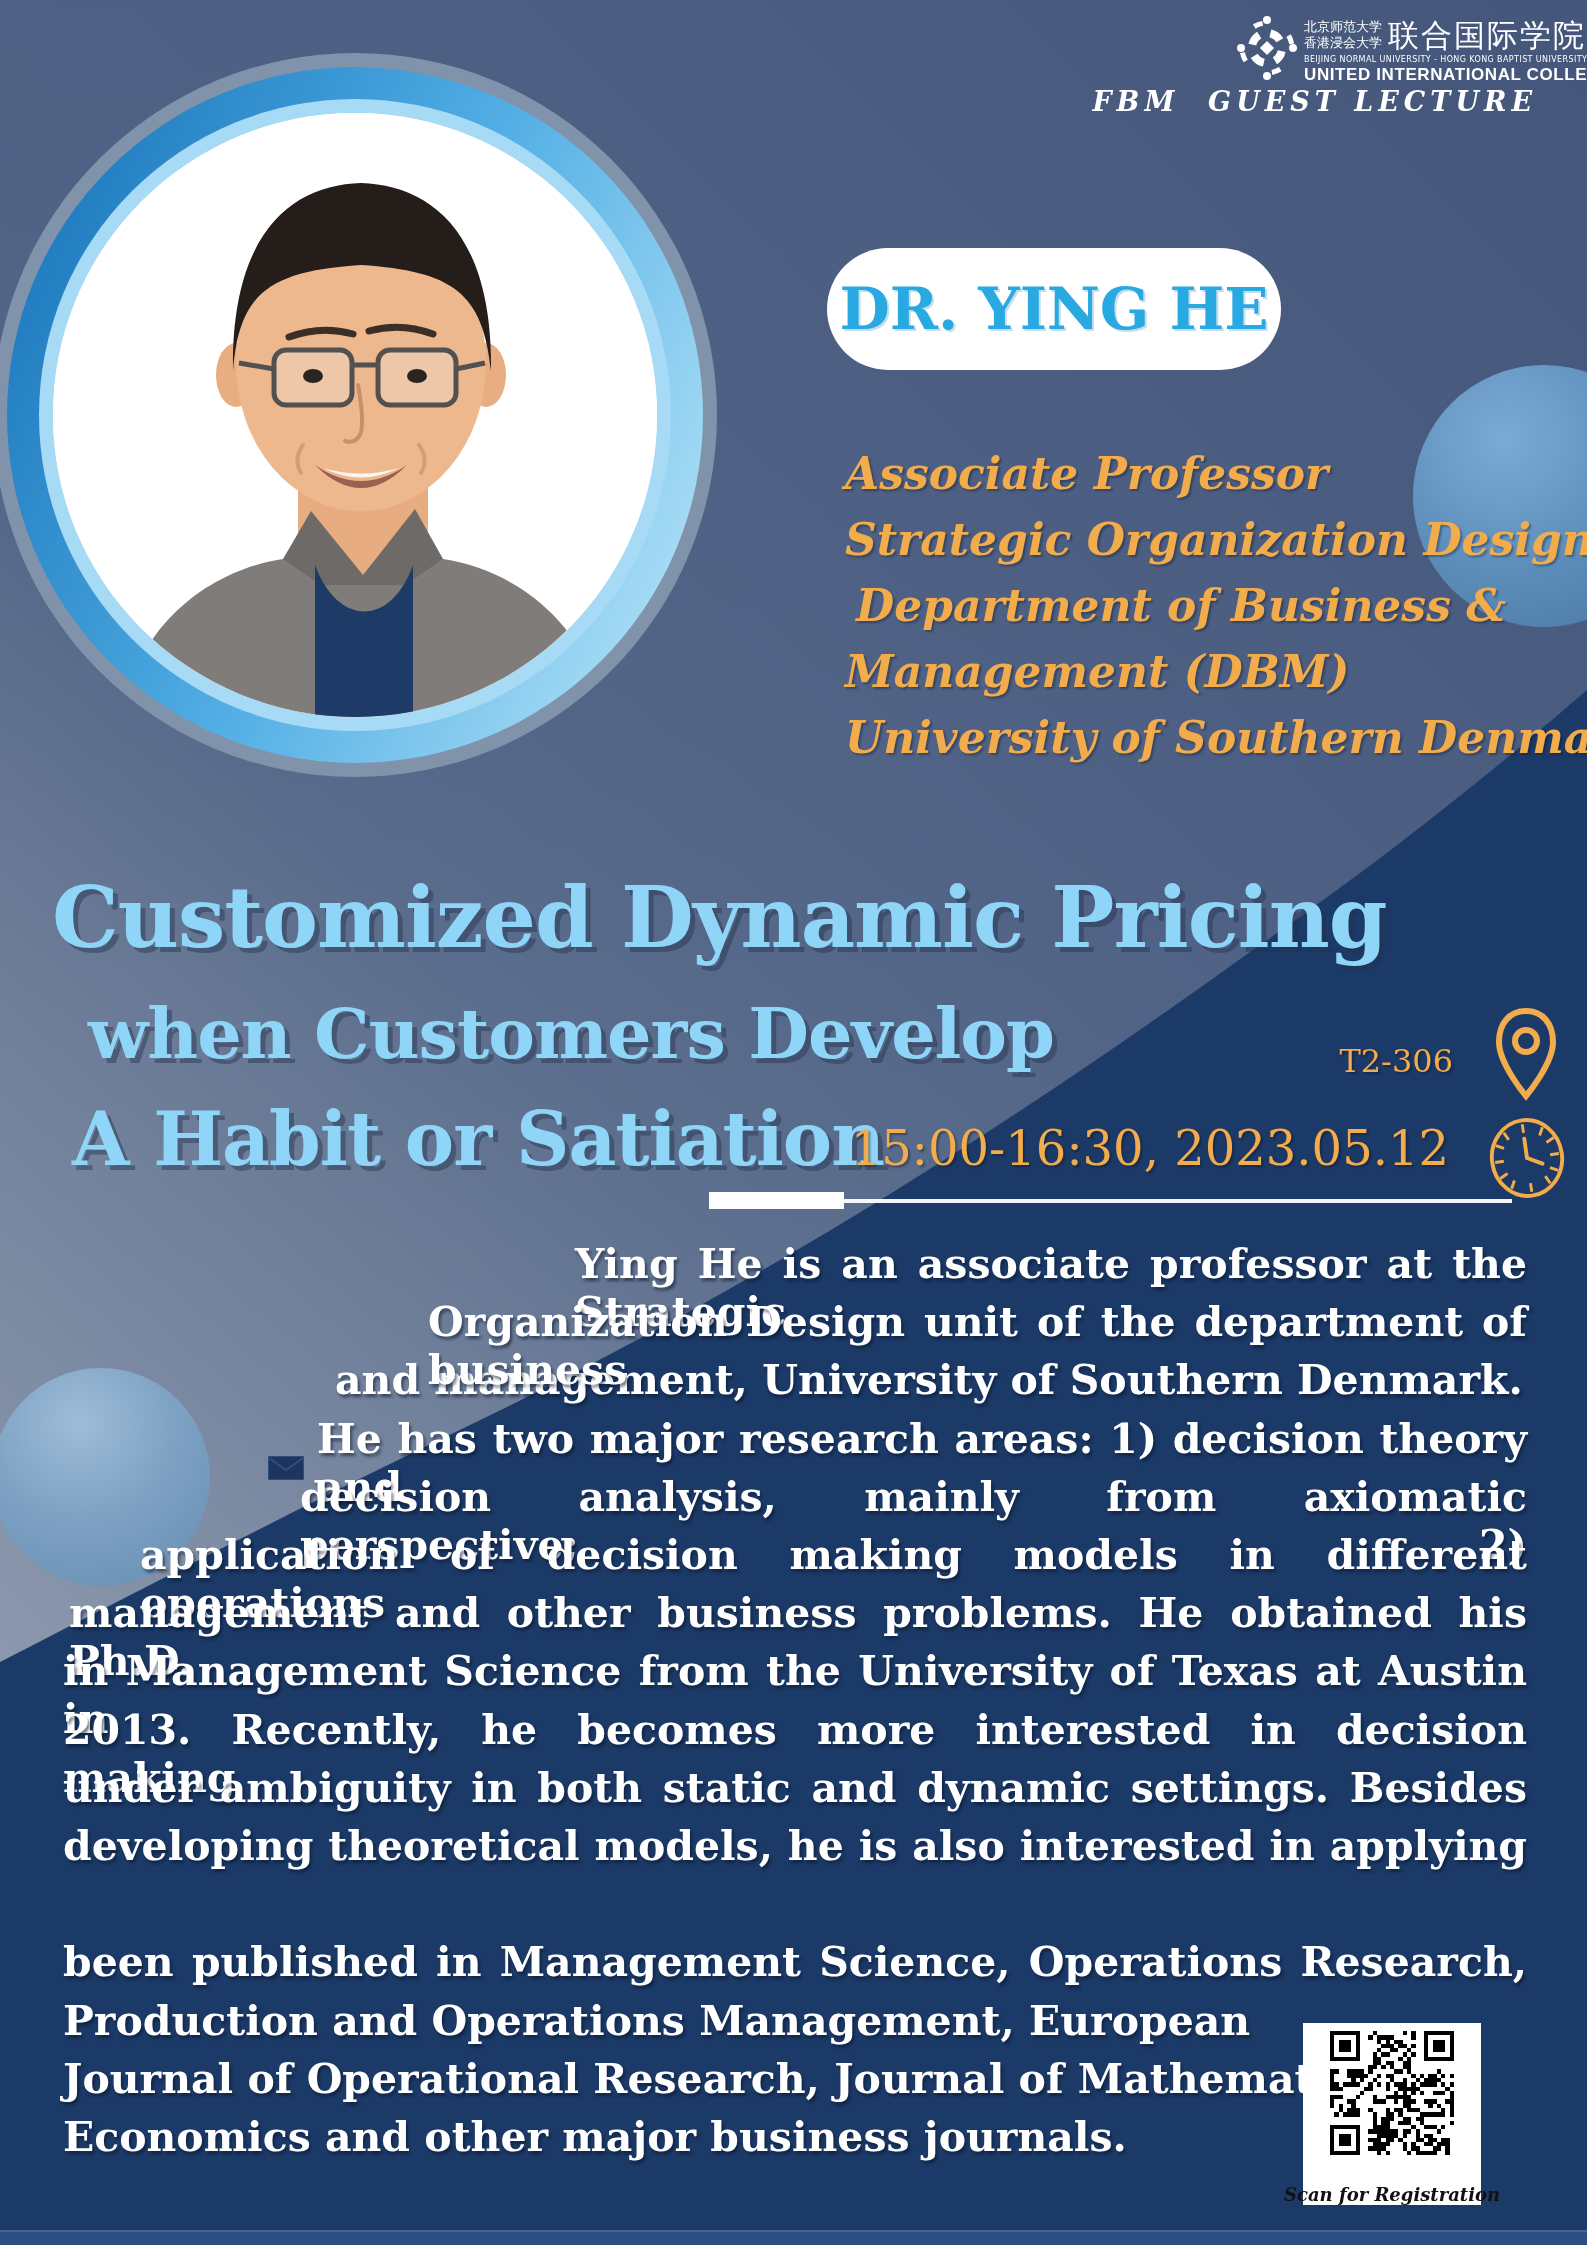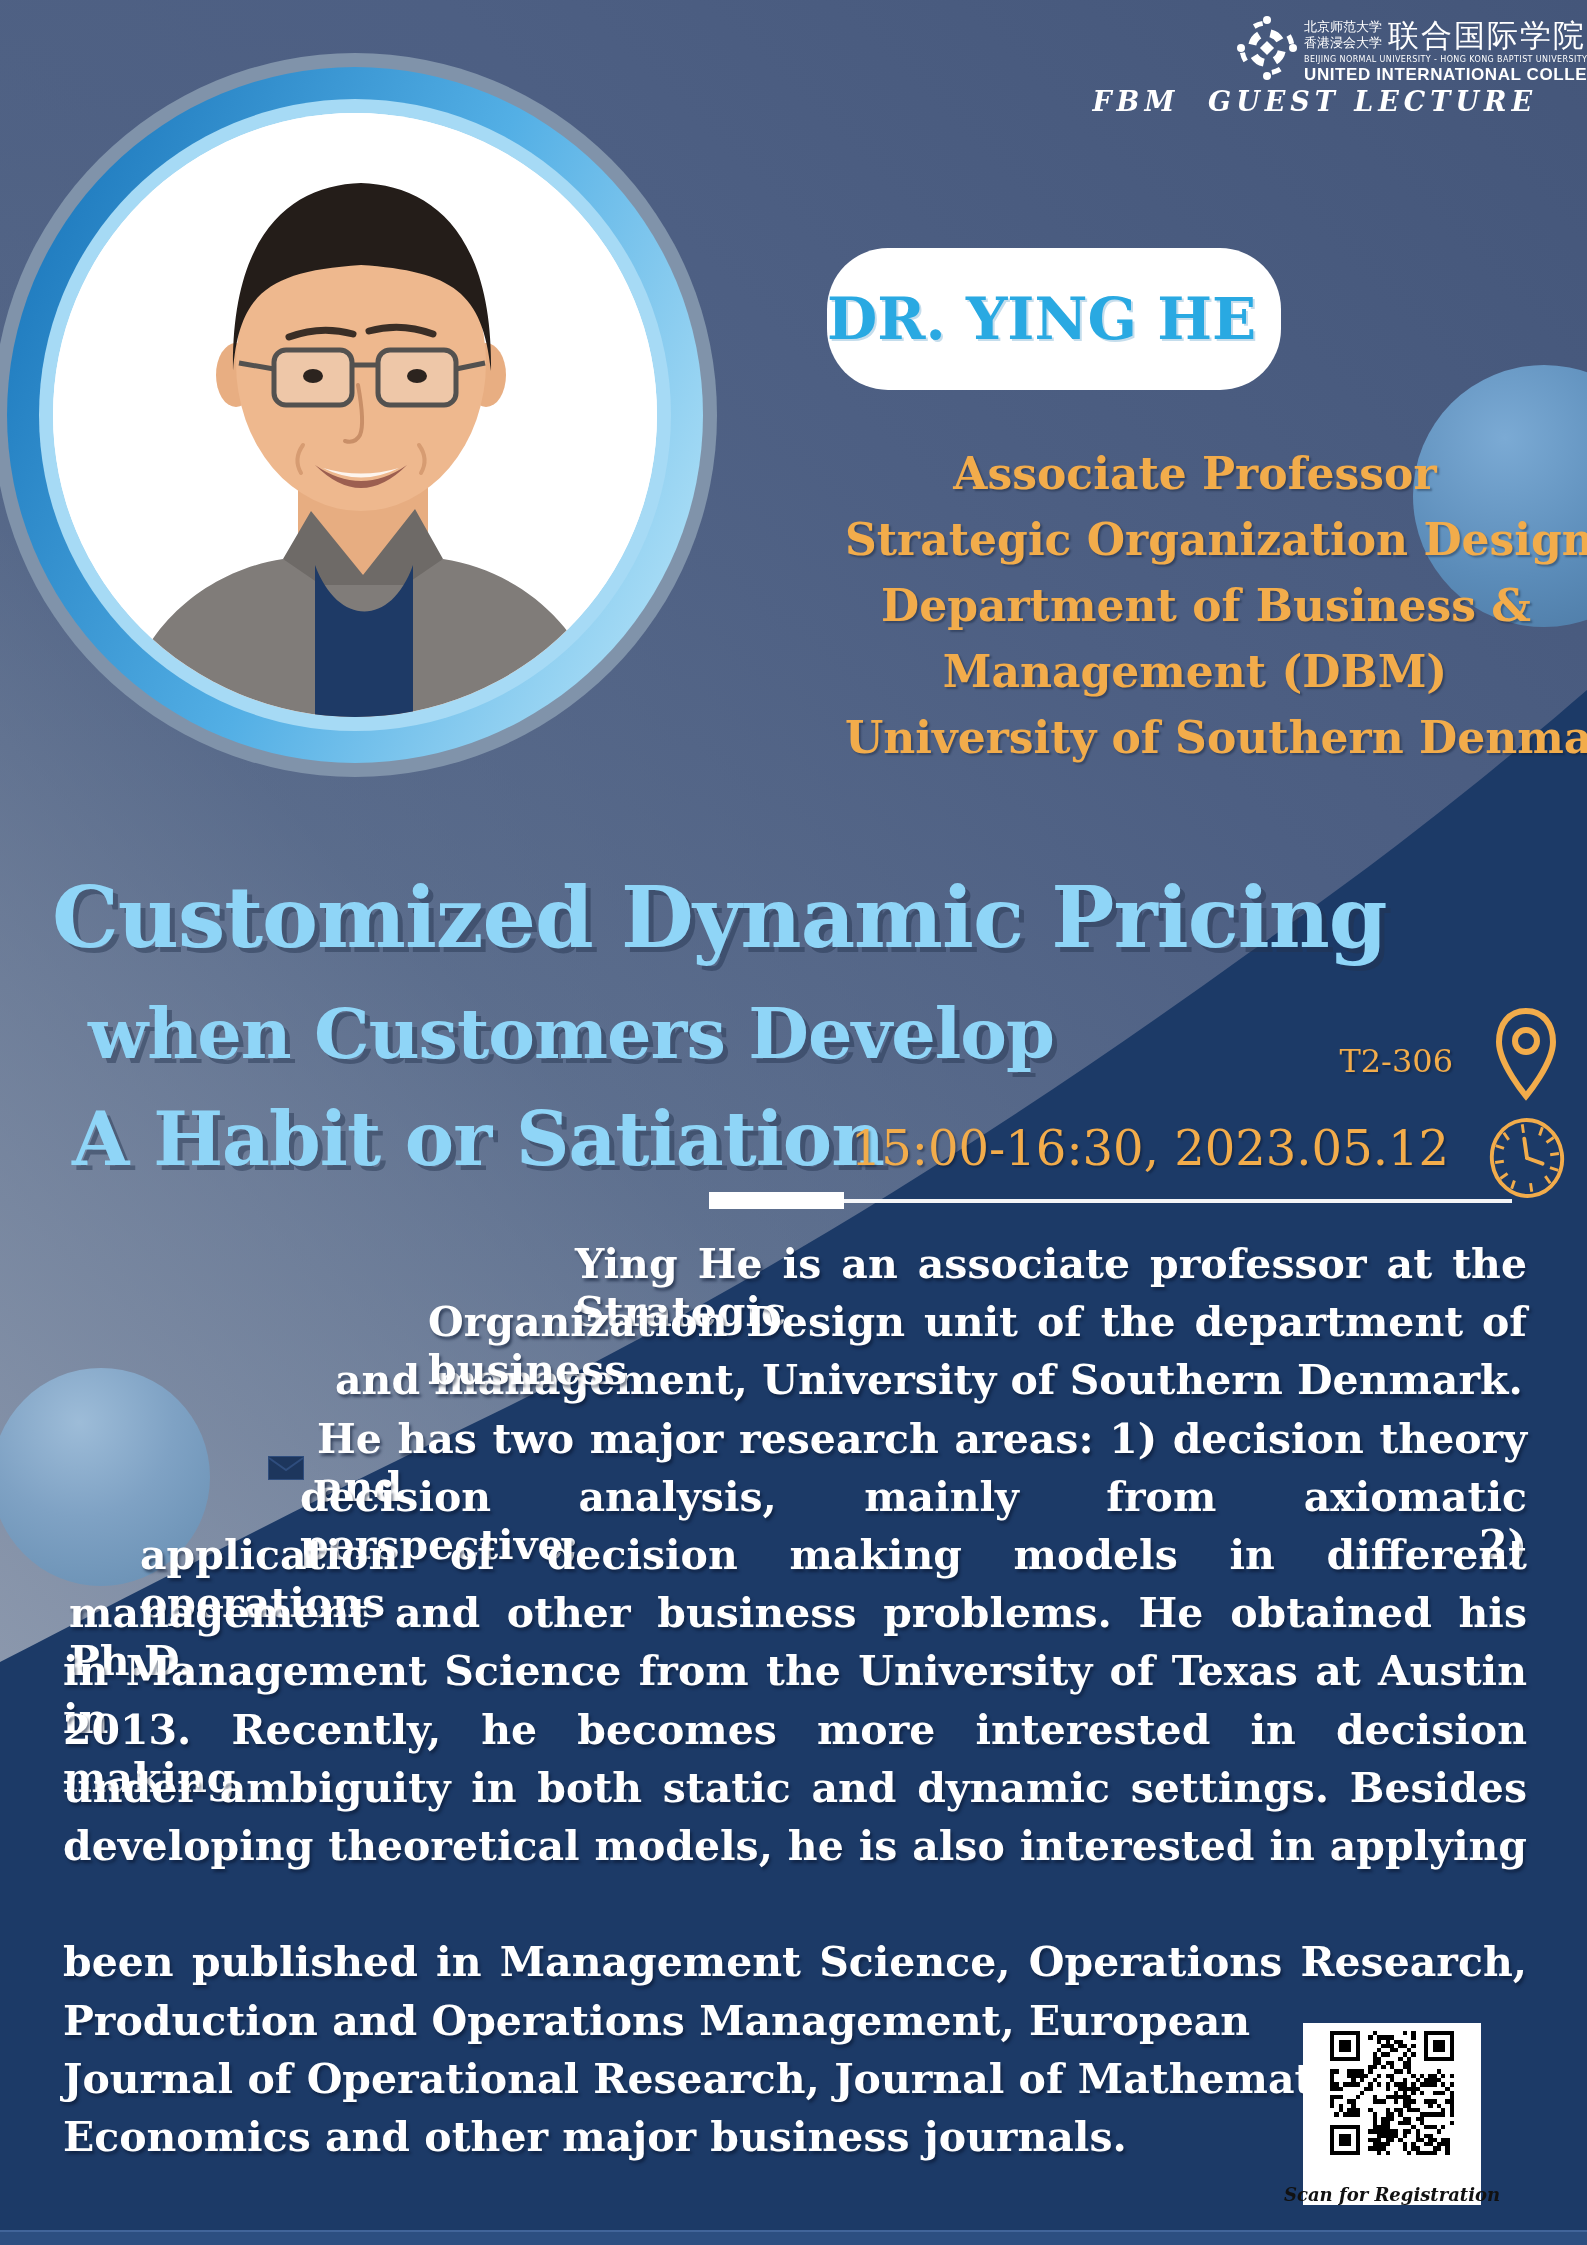--- a/index.html
+++ b/index.html
@@ -31,26 +31,26 @@
   .logo-icon{left:1237px;top:16px;width:60px;height:64px;}
   .logo-text{left:1304px;top:18px;color:#fff;}
   .cn-row{display:flex;align-items:center;gap:6px;}
   .cn-small{font-size:13px;line-height:16px;font-family:"DejaVu Sans",sans-serif;}
   .cn-big{font-size:31px;line-height:34px;font-family:"DejaVu Sans",sans-serif;letter-spacing:2px;}
   .en1{font-size:8px;letter-spacing:.4px;margin-top:3px;font-family:"DejaVu Sans",sans-serif;white-space:nowrap;}
   .en2{font-size:17px;letter-spacing:.6px;margin-top:1px;font-family:"Liberation Sans",sans-serif;font-weight:bold;white-space:nowrap;}
   .series{top:86px;right:50px;color:#fff;font-style:italic;font-weight:bold;
     font-size:27px;letter-spacing:5px;white-space:pre;margin-left:22px;}
   
-  .pill{left:827px;top:248px;width:454px;height:142px;background:#fff;border-radius:61px;
-    display:flex;align-items:center;justify-content:flex-start;}
+  .pill{left:827px;top:248px;width:454px;height:122px;background:#fff;border-radius:61px;
+    display:flex;align-items:center;justify-content:center;}
   .pill span{color:#29A9E2;font-weight:bold;font-size:58px;letter-spacing:0;
     text-shadow:2px 2px 0 rgba(23,119,178,.25);}
-  .cred{left:845px;width:700px;height:62px;color:#F2AC4B;font-weight:bold;
-    font-size:44px;white-space:nowrap;text-shadow:2px 2px 2px rgba(10,20,40,.35);text-align:center;}
+  .cred{left:845px;width:700px;height:62px;color:#F2AC4B;font-weight:bold;font-style:italic;
+    font-size:44px;white-space:nowrap;text-shadow:2px 2px 2px rgba(10,20,40,.35);}
   
   .title{color:#8FD5F7;font-weight:bold;white-space:nowrap;letter-spacing:-1px;
     text-shadow:5px 5px 0 rgba(35,50,78,.45);}
   .t1{left:52px;top:868px;font-size:84px;}
   .t2{left:88px;top:992px;font-size:70px;}
   .t3{left:72px;top:1096px;font-size:74px;}
   
   .gold{color:#F2AC4B;white-space:nowrap;text-shadow:2px 2px 2px rgba(10,20,40,.4);}
   .loc{top:1042px;right:134px;font-size:32px;margin-left:20px;}
   .dt{top:1120px;right:138px;font-size:48px;}

